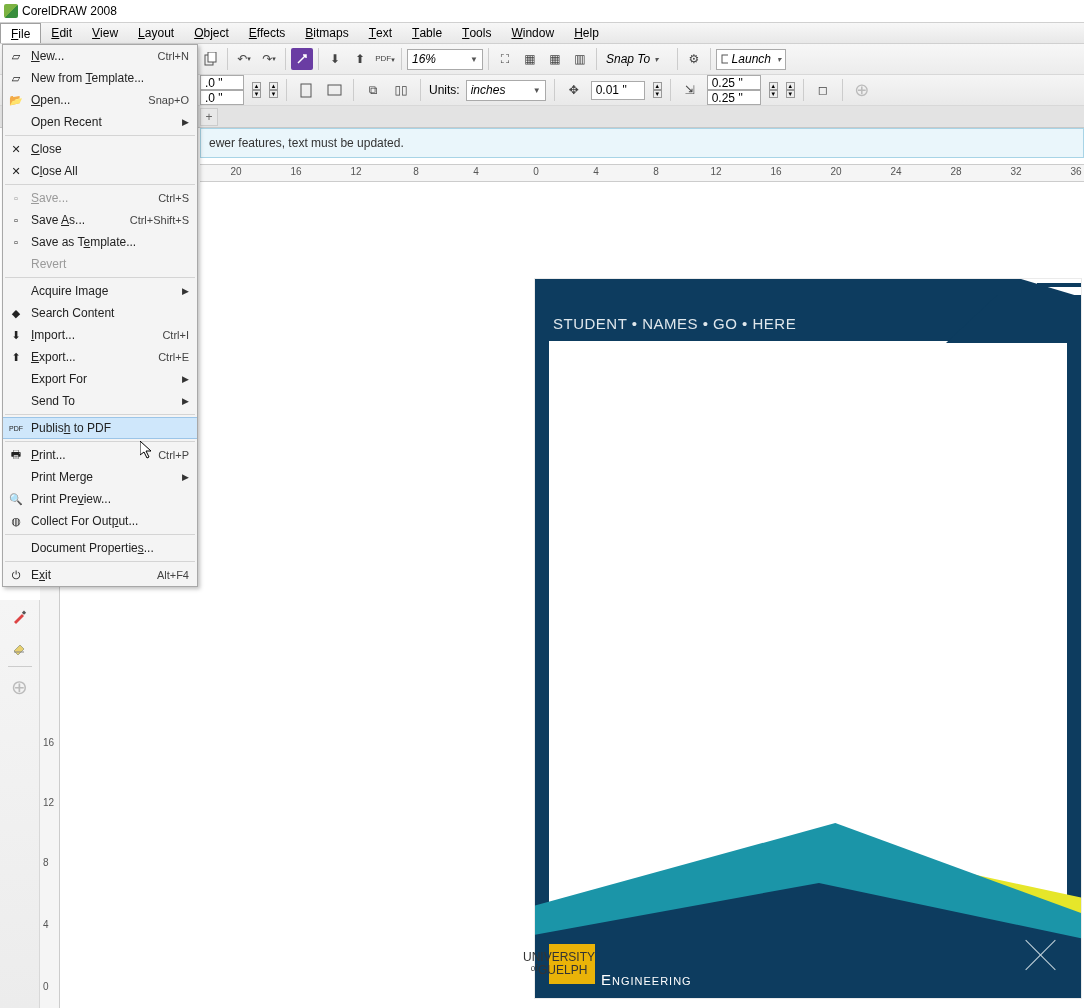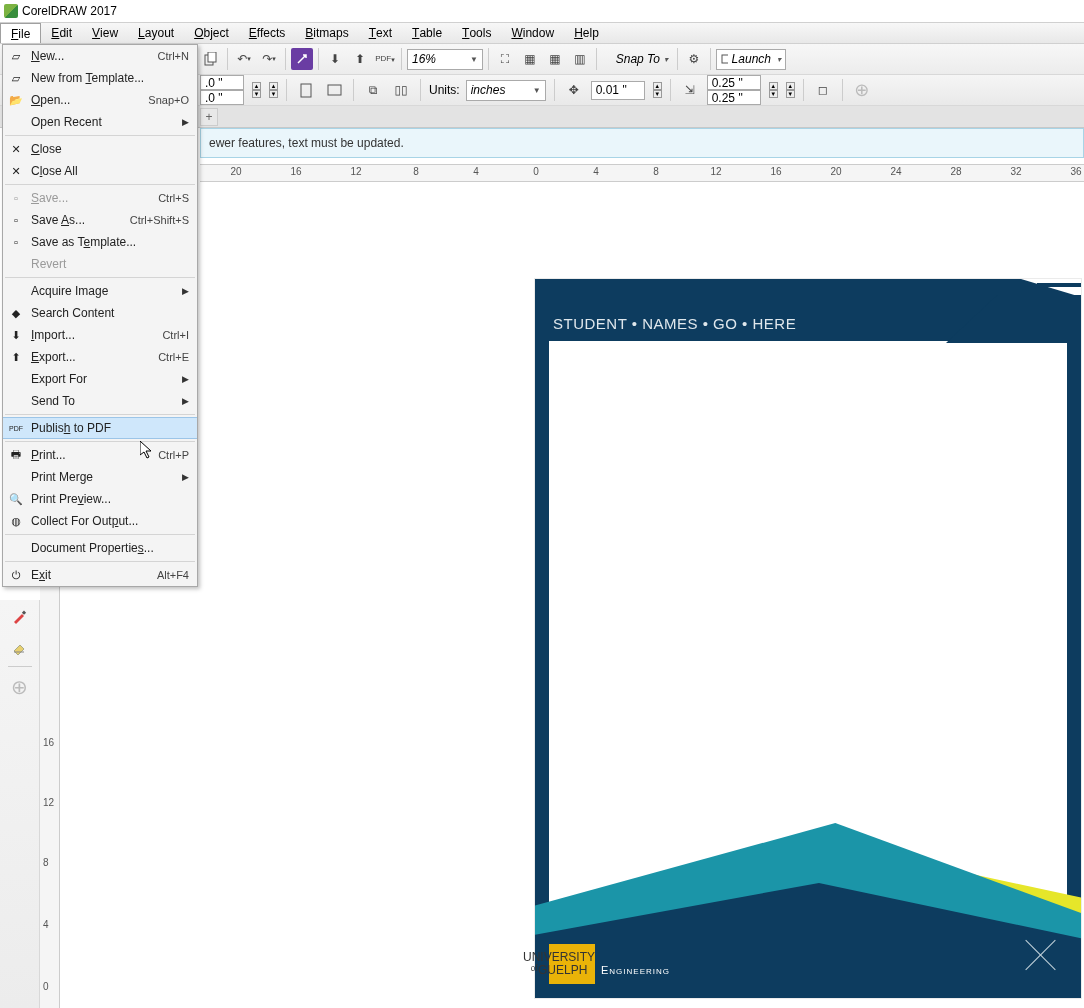--- a/index.html
+++ b/index.html
@@ -34,21 +34,21 @@
 .poster .bg { position:absolute; inset:0; background:#fff; }
 .poster .top { position:absolute; left:0; top:0; right:0; height:62px; background:#0d3c5f; }
 .poster .top .t1 { position:absolute; left:18px; top:12px; color:#fff; font-size:21px; font-weight:300; letter-spacing:.5px; font-family:Arial,sans-serif; }
 .poster .top .t2 { position:absolute; left:18px; top:36px; color:#dfe7ec; font-size:15px; letter-spacing:.5px; font-family:Arial,sans-serif; }
 .poster .frame-l { position:absolute; left:0; top:62px; width:14px; bottom:0; background:#0d3c5f; }
 .poster .frame-r { position:absolute; right:0; top:20px; width:14px; bottom:0; background:#0d3c5f; }
 .poster .yellow { position:absolute; left:0; right:0; bottom:60px; height:90px; background:#e6e62a; clip-path:polygon(0 65%,58% 0,100% 55%,100% 100%,0 100%); }
 .poster .teal { position:absolute; left:0; right:0; bottom:25px; height:150px; background:#1b95a8; clip-path:polygon(0 55%,55% 0,100% 60%,100% 100%,0 100%); }
 .poster .navy2 { position:absolute; left:0; right:0; bottom:0; height:115px; background:#0d3c5f; clip-path:polygon(0 45%,52% 0,100% 48%,100% 100%,0 100%); }
 .poster .badge { position:absolute; left:14px; bottom:14px; width:46px; height:40px; background:#eab308; display:flex; align-items:center; justify-content:flex-end; font-size:6px; color:#333; text-align:center; line-height:1.1; font-family:Georgia,serif; }
-.poster .eng { position:absolute; left:66px; bottom:22px; color:#fff; font-size:11px; letter-spacing:1px; font-variant:small-caps; }
+.poster .eng { position:absolute; left:66px; bottom:10px; color:#fff; font-size:15px; letter-spacing:1px; font-variant:small-caps; }
 .poster .x { position:absolute; right:20px; bottom:22px; width:42px; height:42px; }
 .poster .x::before,.poster .x::after { content:""; position:absolute; left:50%; top:0; width:1px; height:100%; background:#c6d4dc; }
 .poster .x::before{ transform:rotate(45deg);} .poster .x::after{ transform:rotate(-45deg);}
 
 .dropdown { position:absolute; left:2px; top:44px; width:196px; background:#f4f4f4; border:1px solid #a8a8a8; box-shadow:2px 2px 4px rgba(0,0,0,.25); z-index:50; }
 .dd-item { height:22px; display:flex; align-items:center; padding:0 8px 0 28px; position:relative; font-size:12px; color:#222; }
 .dd-item.disabled { color:#9a9a9a; }
 .dd-item.sep { height:1px; background:#d4d4d4; margin:2px 2px; padding:0; }
 .dd-item .ico { position:absolute; left:4px; width:18px; height:16px; display:flex; align-items:center; justify-content:center; font-size:11px; }
 .dd-item .sc { margin-left:auto; font-size:11px; color:#444; }
@@ -59,21 +59,21 @@
 .cursor svg { width:16px; height:18px; }
 svg { display:block; }
 .stack2 { display:flex; flex-direction:column; gap:0; }
 .stack2 .spinfield { height:15px; }
 </style>
 </head>
 <body>
 
 <div class="titlebar">
   <div class="logo"></div>
-  <span>CorelDRAW 2017</span>
+  <span>CorelDRAW 2008</span>
 </div>
 
 <div class="menubar" id="menubar">
     <span class="active"><u>F</u>ile</span>
     <span><u>E</u>dit</span>
     <span><u>V</u>iew</span>
     <span><u>L</u>ayout</span>
     <span><u>O</u>bject</span>
     <span><u>E</u>ffects</span>
     <span><u>B</u>itmaps</span>
@@ -108,21 +108,21 @@
   <div class="combo" style="width:76px">
       <span>16%</span>
       <span class="arrow">▼</span>
     </div>
   <div class="tb-sep"></div>
   <div class="tb-btn">⛶</div>
   <div class="tb-btn">▦</div>
   <div class="tb-btn">▦</div>
   <div class="tb-btn">▥</div>
   <div class="tb-sep"></div>
-  <div class="combo" style="width:70px;border:none;background:transparent;justify-content:flex-end;">
+  <div class="combo" style="width:70px;border:none;background:transparent;">
       <span>Snap To</span>
       <span class="arrow" style="margin-left:4px;">▾</span>
     </div>
   <div class="tb-sep"></div>
   <div class="tb-btn">⚙</div>
   <div class="tb-sep"></div>
   <div class="combo" style="width:70px;">
    <svg width="12" height="12" style="margin-right:4px">
         <rect x="1" y="2" width="10" height="8" fill="none" stroke="#555"></rect>
       </svg>

